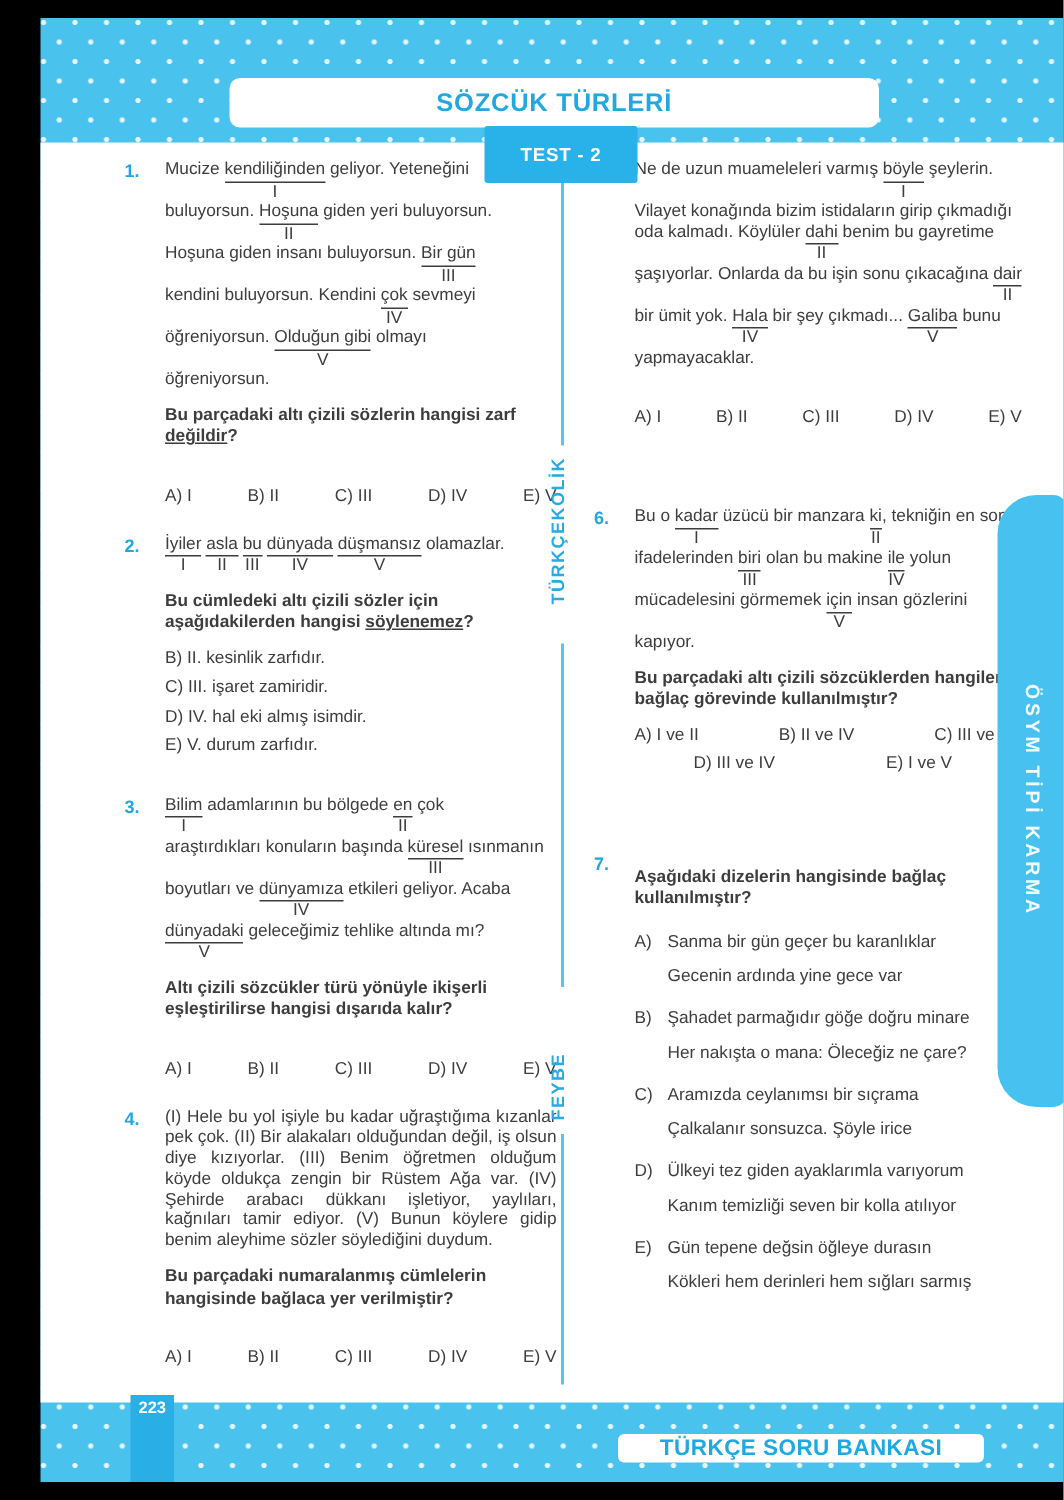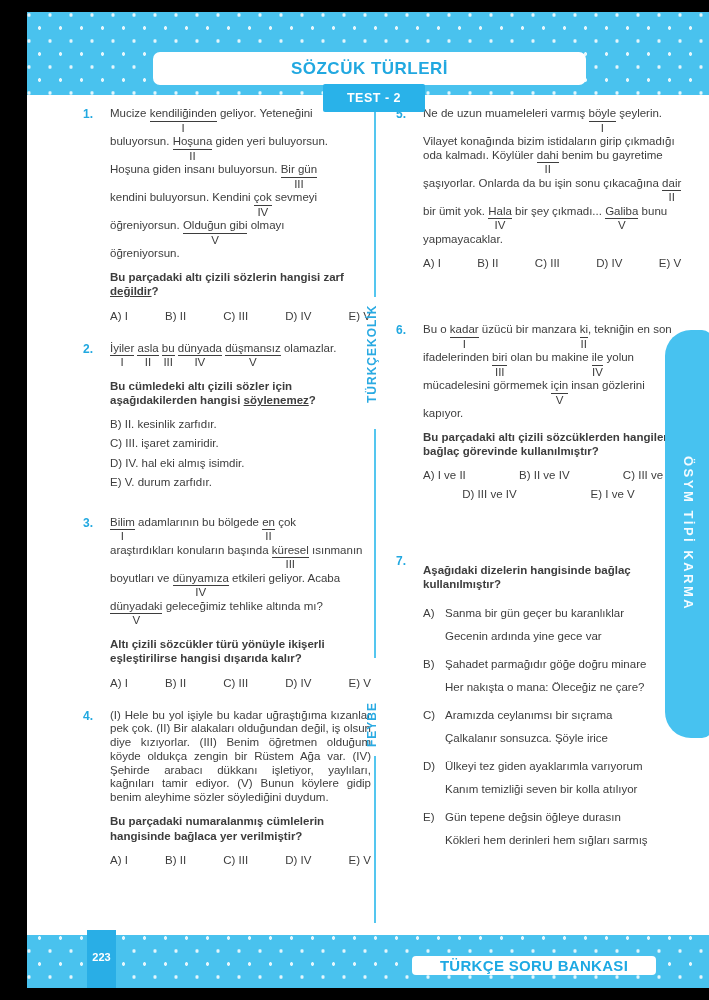--- a/index.html
+++ b/index.html
@@ -18,41 +18,41 @@
   }
   .content{
     position:absolute;left:0;top:83px;right:0;bottom:53px;background:#fff;
   }
   .title-box{
     position:absolute;left:126px;top:40px;width:433px;height:33px;background:#fff;
     border-radius:7px;z-index:2;display:flex;align-items:center;justify-content:center;
     color:#21a8e0;font-weight:bold;font-size:17px;letter-spacing:.5px;
   }
   .test-box{
-    position:absolute;left:296px;top:72px;width:102px;height:28px;background:#29b2e9;
+    position:absolute;left:296px;top:72px;width:102px;height:38px;background:#29b2e9;
     z-index:3;display:flex;align-items:center;justify-content:center;
     color:#fff;font-weight:bold;font-size:12.5px;letter-spacing:.5px;border-radius:2px;
   }
   
   .col{position:absolute;top:12px;}
   .col-left{left:56px;width:288px;}
   .col-right{left:369px;width:278px;}
   .q{display:flex;margin-bottom:20px;}
   .col-right .q{margin-bottom:54px;}
   .qnum{color:#21a8e0;font-weight:bold;width:27px;flex:none;font-size:12px;}
   .qbody{flex:1;font-size:11.5px;color:#3d3d3d;}
   .pline{line-height:13.5px;white-space:nowrap;}
   .seg{display:inline-block;vertical-align:top;text-align:center;white-space:pre;}
   .seg .w{display:block;line-height:13.5px;}
   .seg .w.u{border-bottom:1.2px solid #3d3d3d;}
   .seg .n{display:block;line-height:13.5px;color:#3d3d3d;}
   .para{line-height:13.8px;text-align:justify;}
   .stem{font-weight:bold;margin:9px 0 10px;line-height:14.5px;}
   .su{text-decoration:underline;}
-  .opts-row{display:flex;justify-content:space-between;margin-top:11px;}
+  .opts-row{display:flex;justify-content:space-between;margin-top:26px;}
   .opts-list{margin-top:4px;}
   .opts-list .opt{margin-bottom:7.5px;}
   .opts-rows .r1{display:flex;justify-content:space-between;margin-top:6px;}
   .opts-rows .r2{display:flex;justify-content:center;gap:74px;margin-top:7px;}
   .verse .opt{display:flex;margin-bottom:5px;}
   .verse .letter{width:22px;flex:none;line-height:23px;}
   .verse .vlines div{line-height:23px;}
   
   .divider{position:absolute;left:341px;top:0;bottom:0;width:14px;}
   .dline{position:absolute;left:6px;width:2px;background:#54c6ef;}
@@ -70,21 +70,21 @@
     position:absolute;right:0;top:318px;width:47px;height:408px;background:#47c2f0;
     border-radius:26px 10px 10px 26px;z-index:4;
     display:flex;align-items:center;justify-content:center;
   }
   .side-tab .tab-text{
     writing-mode:vertical-rl;color:#f4fbff;font-weight:bold;font-size:13px;letter-spacing:2.5px;
   }
   
   .pagenum-box{
     position:absolute;left:60px;bottom:0;width:29px;height:58px;background:#29aee6;
-    color:#fff;font-weight:bold;font-size:11px;text-align:center;padding-top:21px;
+    color:#fff;font-weight:bold;font-size:11px;text-align:center;padding-top:3px;
     box-sizing:border-box;z-index:3;
   }
   .footer-box{
     position:absolute;right:56px;bottom:13px;width:244px;height:19px;background:#fff;
     border-radius:4px;color:#1ea9e3;font-weight:bold;font-size:15px;letter-spacing:.3px;
     display:flex;align-items:center;justify-content:center;z-index:3;
   }
 </style>
 </head>
 <body>

